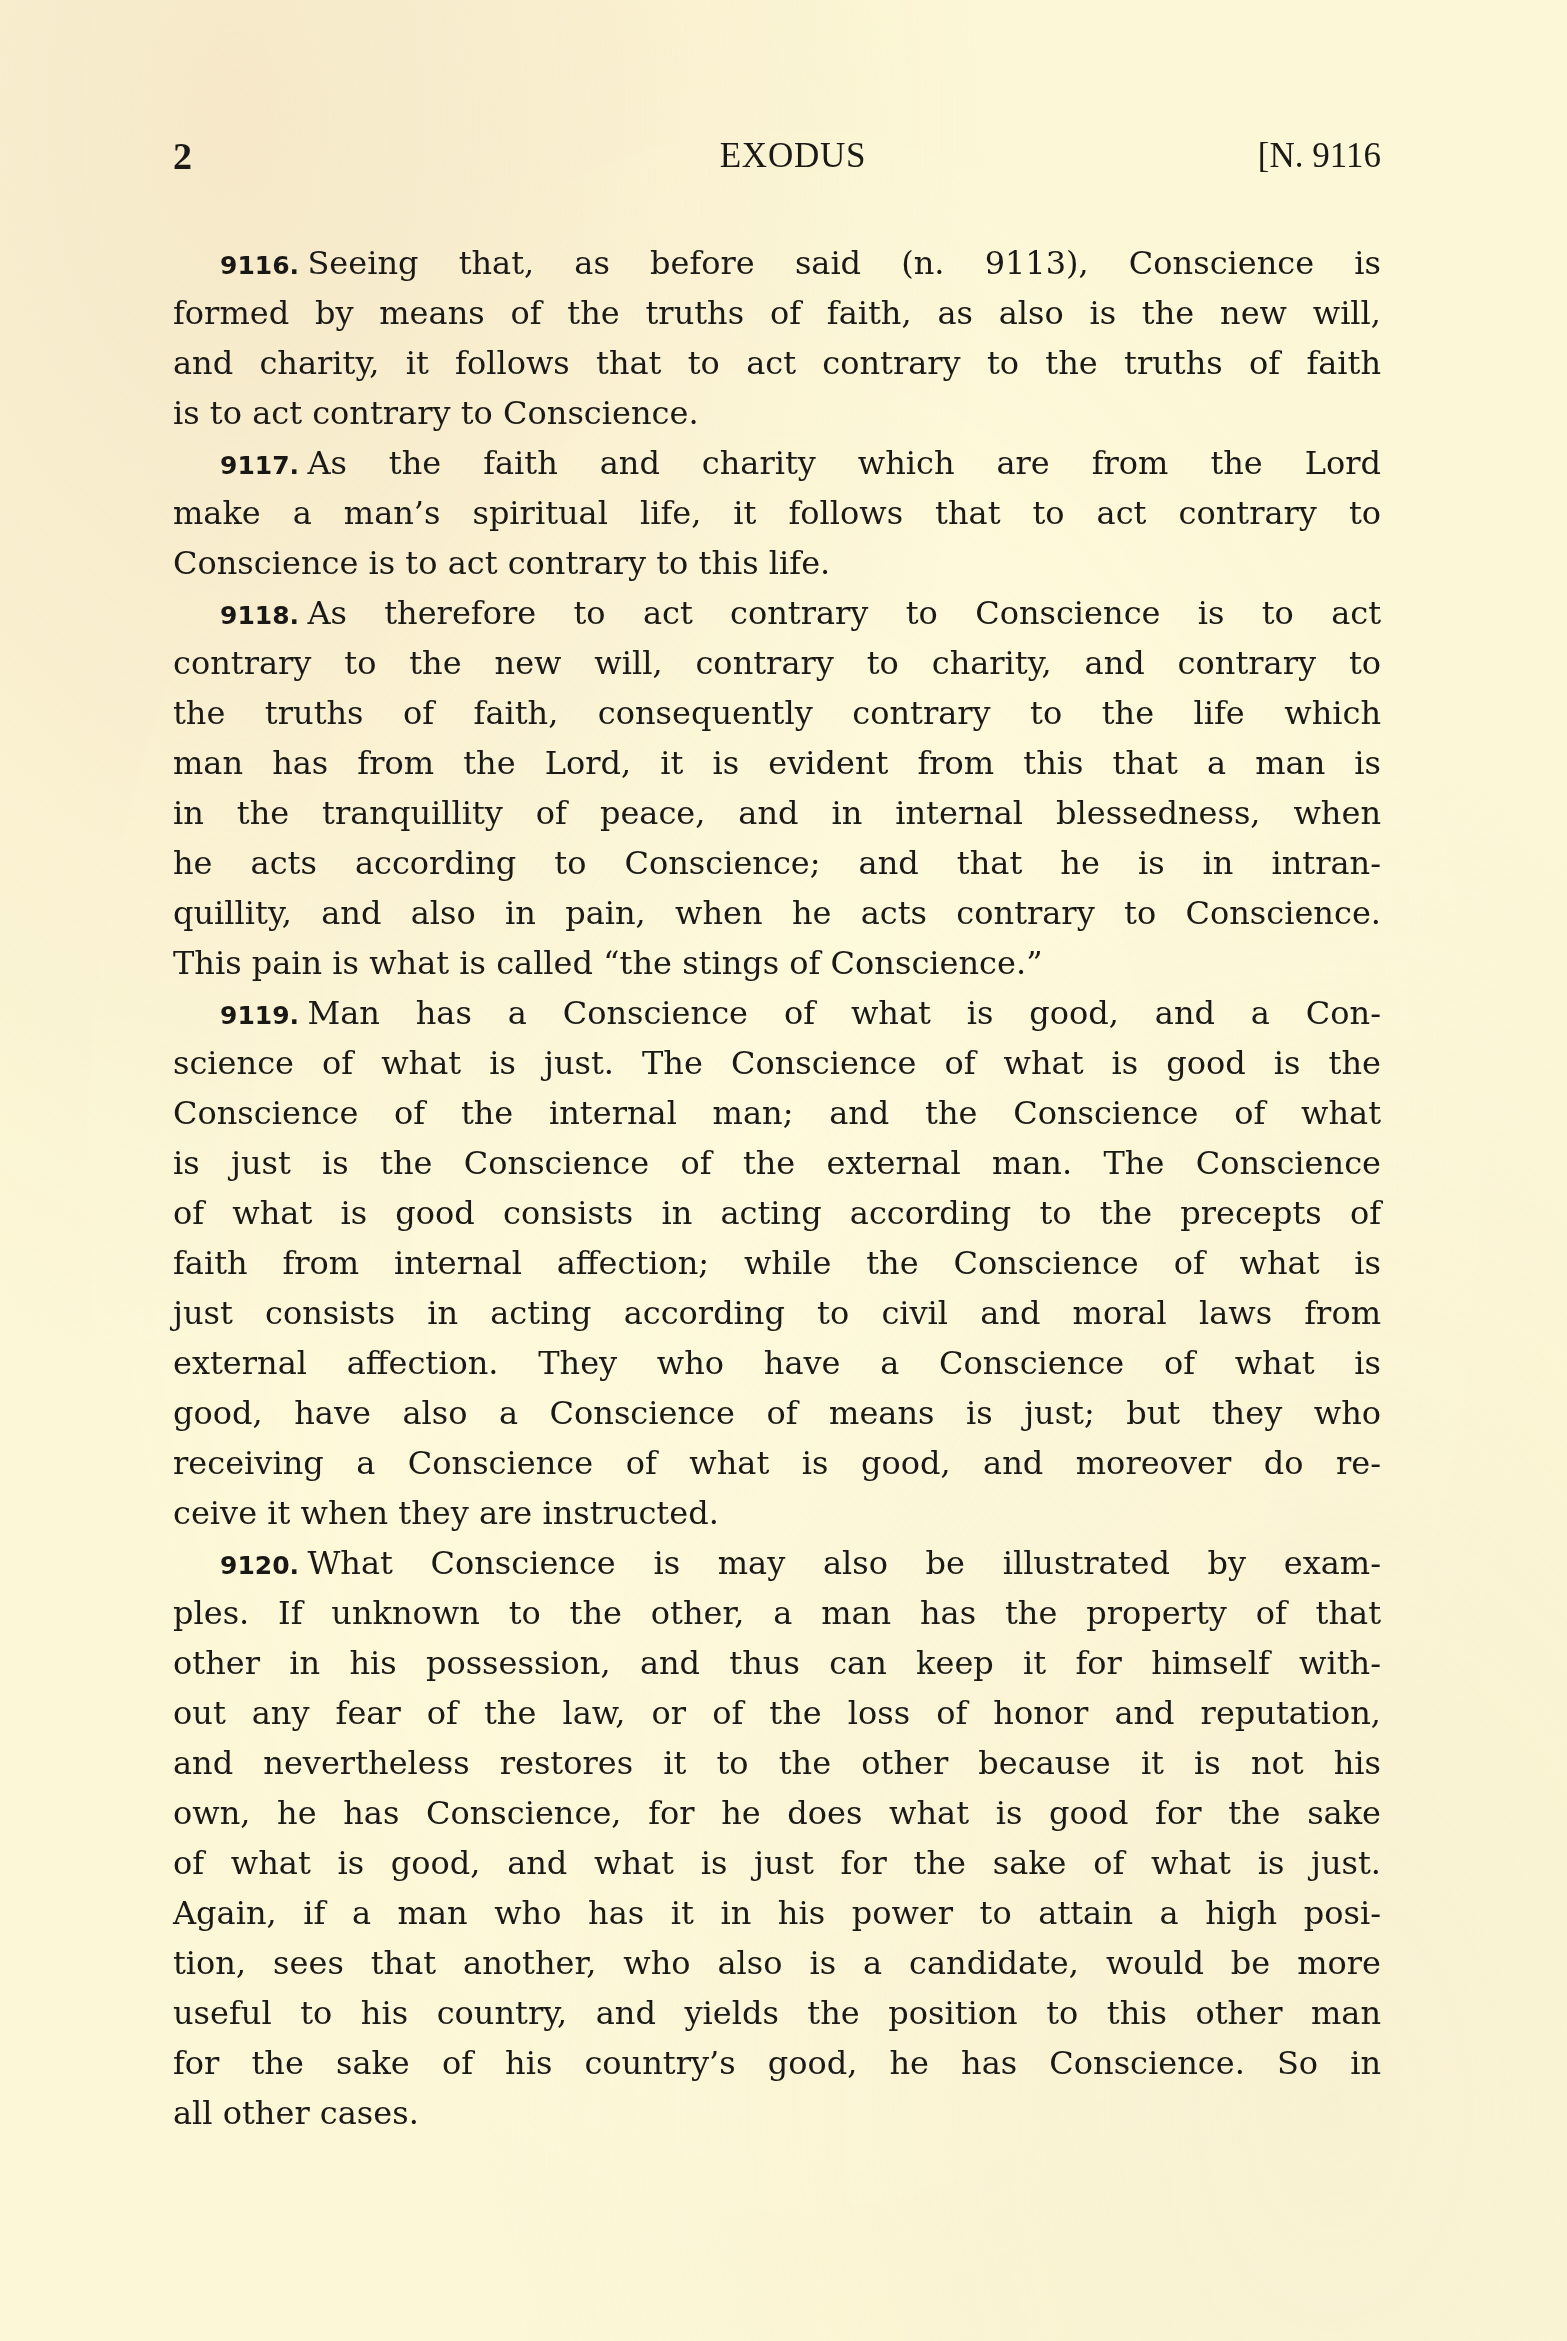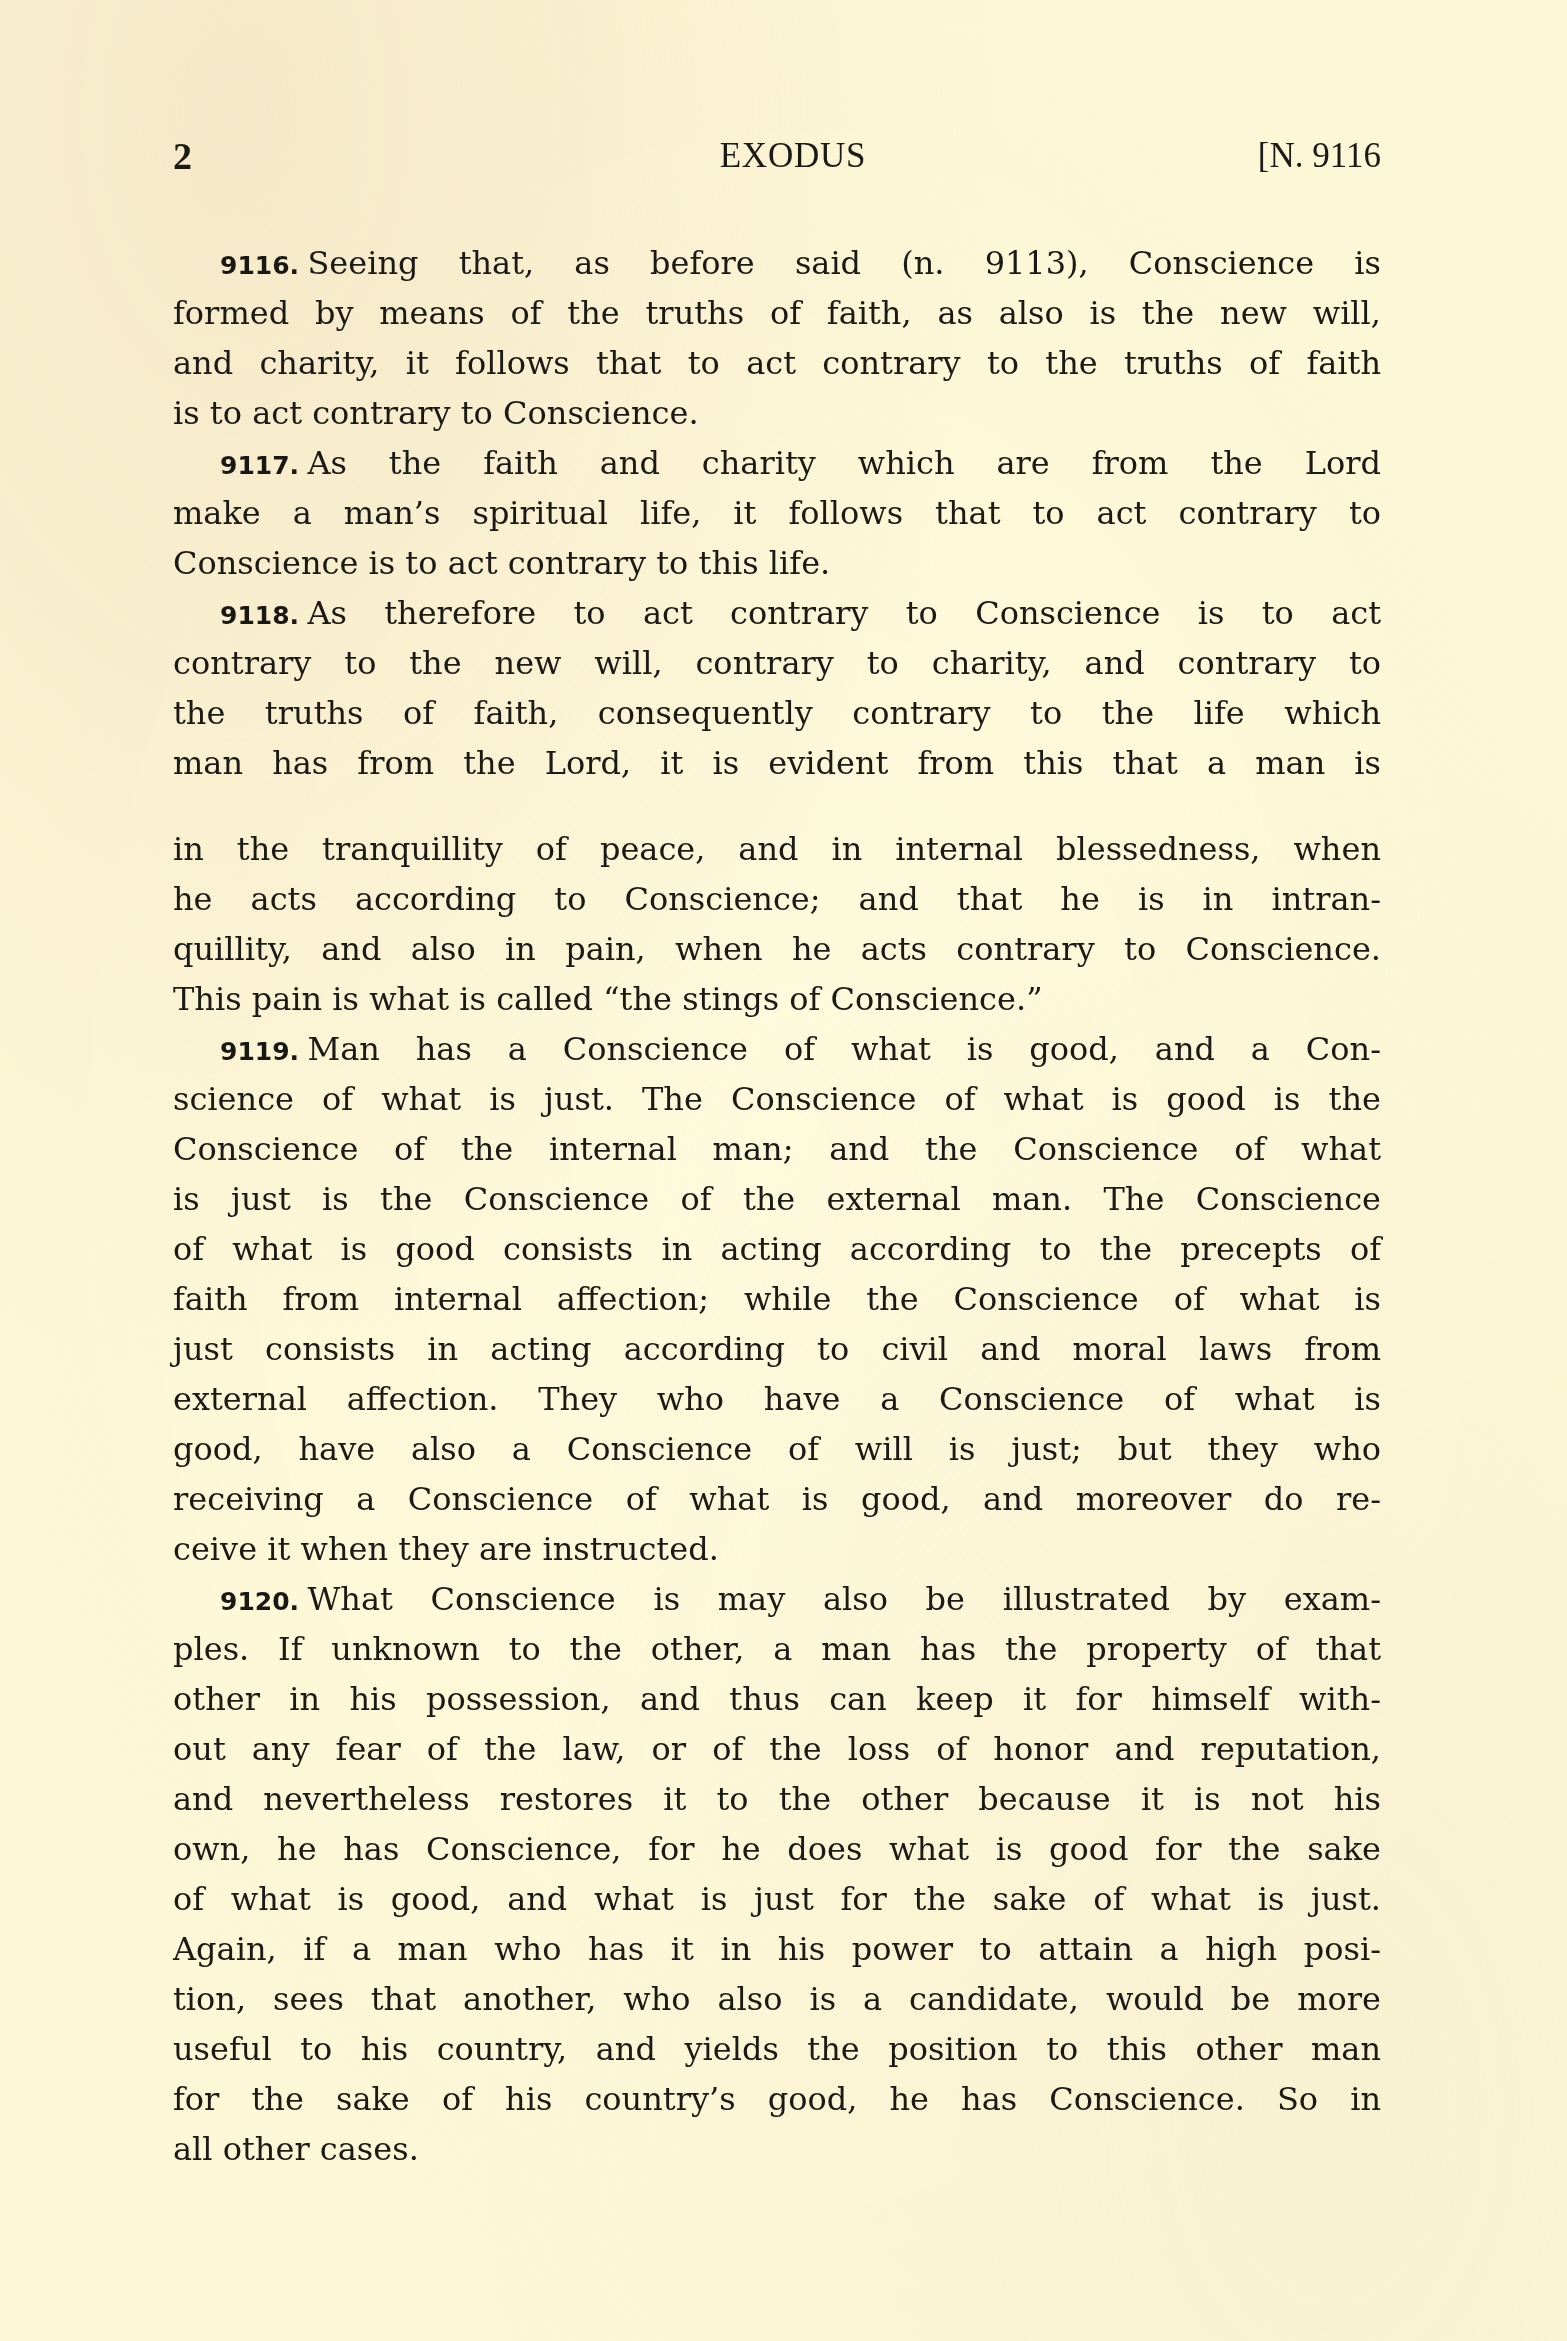--- a/index.html
+++ b/index.html
@@ -125,36 +125,36 @@
       <span class="line first" style="word-spacing: 0px;"><span class="para"><span class="num">9117.</span></span><span>As the faith and charity which are from the Lord</span></span>
       <span class="line" style="word-spacing: 0px;">make a man’s spiritual life, it follows that to act contrary to</span>
       <span class="line last">Conscience is to act contrary to this life.</span>
     </div>
 
     <div class="paragraph">
       <span class="line first" style="word-spacing: 0px;"><span class="para"><span class="num">9118.</span></span><span>As therefore to act contrary to Conscience is to act</span></span>
       <span class="line" style="word-spacing: 0px;">contrary to the new will, contrary to charity, and contrary to</span>
       <span class="line" style="word-spacing: 0px;">the truths of faith, consequently contrary to the life which</span>
       <span class="line" style="word-spacing: 0px;">man has from the Lord, it is evident from this that a man is</span>
-      <span class="line" style="word-spacing: 0px; margin-top: 36px;">in the tranquillity of peace, and in internal blessedness, when</span>
+      <span class="line" style="word-spacing: 0px;">in the tranquillity of peace, and in internal blessedness, when</span>
       <span class="line" style="word-spacing: 0px;">he acts according to Conscience; and that he is in intran-</span>
       <span class="line" style="word-spacing: 0px;">quillity, and also in pain, when he acts contrary to Conscience.</span>
       <span class="line last">This pain is what is called “the stings of Conscience.”</span>
     </div>
 
     <div class="paragraph">
       <span class="line first" style="word-spacing: 0px;"><span class="para"><span class="num">9119.</span></span><span>Man has a Conscience of what is good, and a Con-</span></span>
       <span class="line" style="word-spacing: 0px;">science of what is just.  The Conscience of what is good is the</span>
       <span class="line" style="word-spacing: 0px;">Conscience of the internal man; and the Conscience of what</span>
       <span class="line" style="word-spacing: 0px;">is just is the Conscience of the external man.  The Conscience</span>
       <span class="line" style="word-spacing: 0px;">of what is good consists in acting according to the precepts of</span>
       <span class="line" style="word-spacing: 0px;">faith from internal affection; while the Conscience of what is</span>
       <span class="line" style="word-spacing: 0px;">just consists in acting according to civil and moral laws from</span>
       <span class="line" style="word-spacing: 0px;">external affection.  They who have a Conscience of what is</span>
-      <span class="line" style="word-spacing: 0px;">good, have also a Conscience of will is just; but they who</span>
+      <span class="line" style="word-spacing: 0px;">good, have also a Conscience of means is just; but they who</span>
       <span class="line" style="word-spacing: 0px;">receiving a Conscience of what is good, and moreover do re-</span>
       <span class="line last">ceive it when they are instructed.</span>
     </div>
 
     <div class="paragraph">
       <span class="line first" style="word-spacing: 0px;"><span class="para"><span class="num">9120.</span></span><span>What Conscience is may also be illustrated by exam-</span></span>
       <span class="line" style="word-spacing: 0px;">ples.  If unknown to the other, a man has the property of that</span>
       <span class="line" style="word-spacing: 0px;">other in his possession, and thus can keep it for himself with-</span>
       <span class="line" style="word-spacing: 0px;">out any fear of the law, or of the loss of honor and reputation,</span>
       <span class="line" style="word-spacing: 0px;">and nevertheless restores it to the other because it is not his</span>

